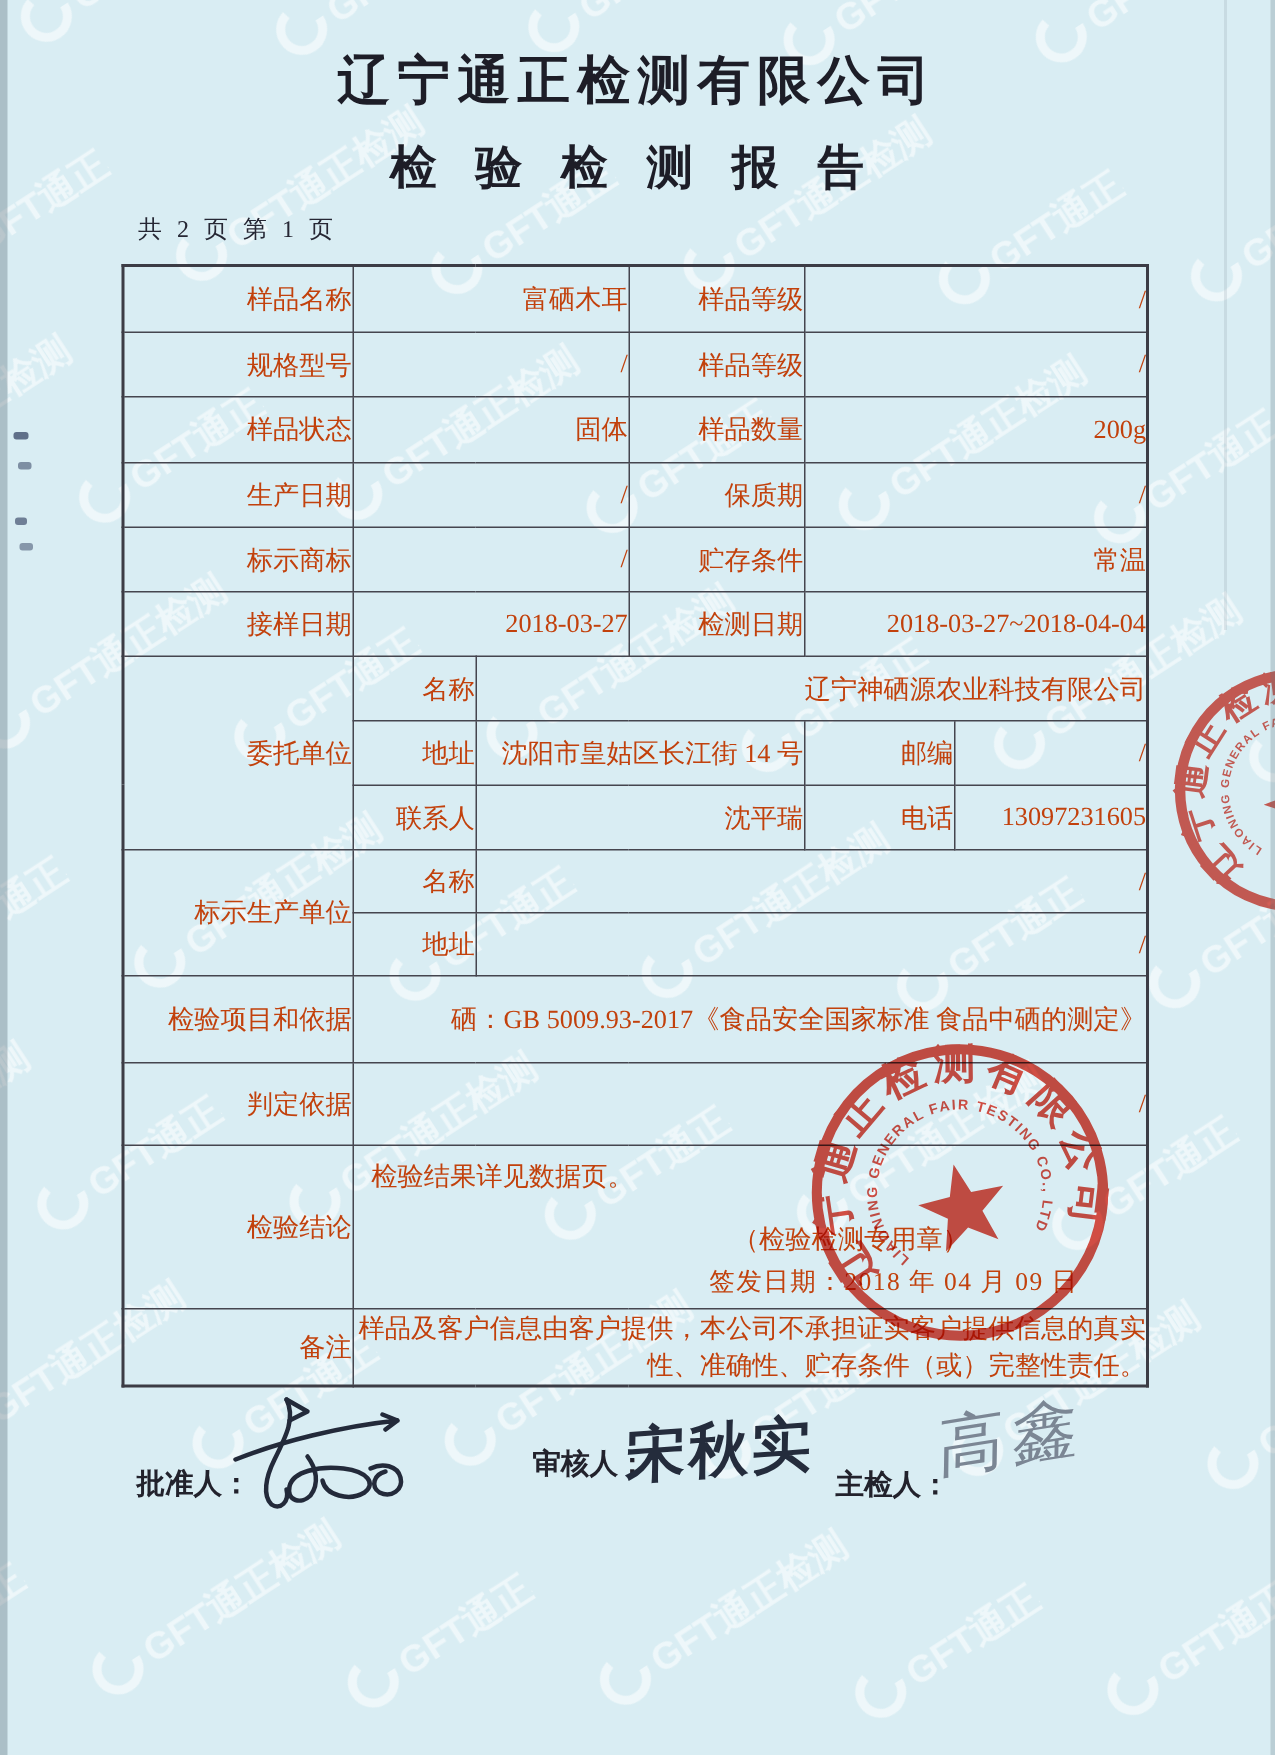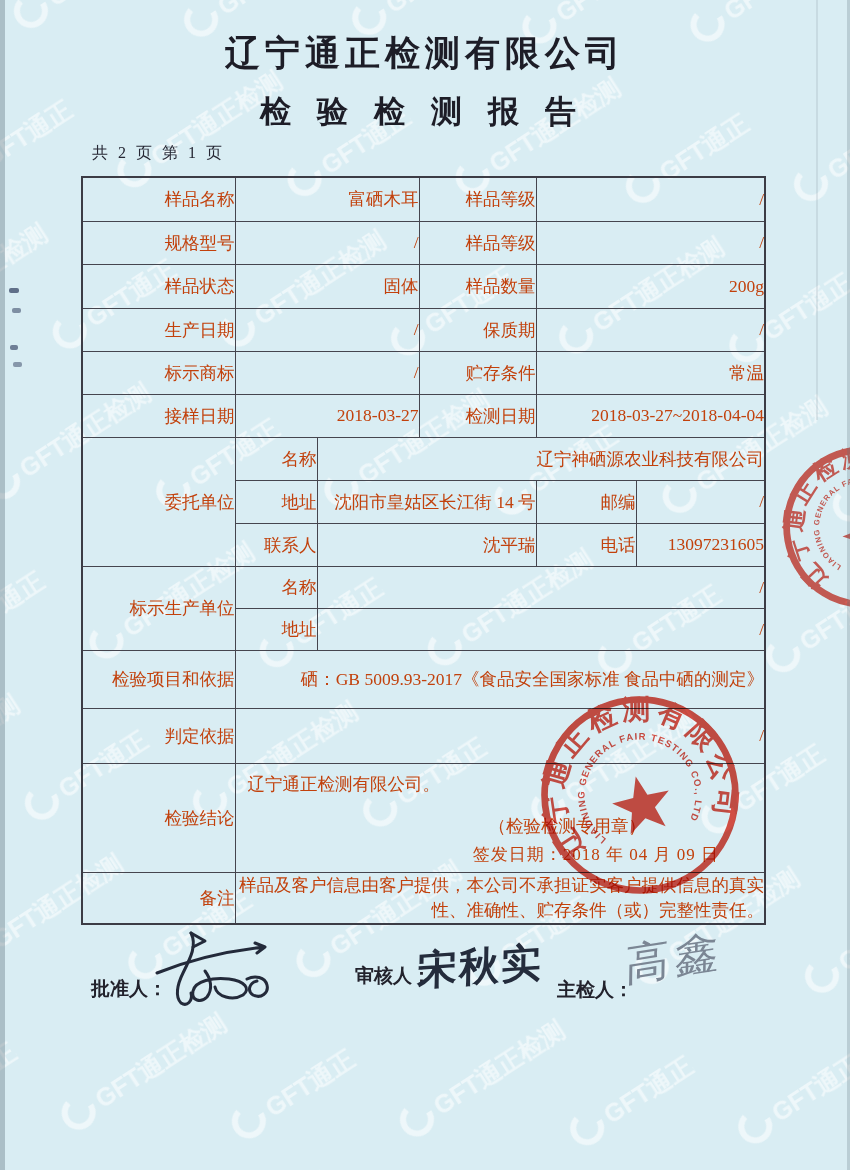--- a/index.html
+++ b/index.html
@@ -182,21 +182,21 @@
         <td>检验项目和依据</td>
         <td colspan="5" class="left">硒：GB 5009.93-2017《食品安全国家标准 食品中硒的测定》</td>
       </tr>
       <tr style="height:55px">
         <td>判定依据</td>
         <td colspan="5" class="left">/</td>
       </tr>
       <tr style="height:109px">
         <td>检验结论</td>
         <td colspan="5" class="concl-cell">
-          <div class="concl-main">辽宁通正检测有限公司。</div>
+          <div class="concl-main">检验结果详见数据页。</div>
           <div class="seal-note">（检验检测专用章）</div>
           <div class="issue-date">签发日期：2018 年 04 月 09 日</div>
         </td>
       </tr>
       <tr style="height:46px">
         <td>备注</td>
         <td colspan="5" class="left remark-cell">样品及客户信息由客户提供，本公司不承担证实客户提供信息的真实性、准确性、贮存条件（或）完整性责任。</td>
       </tr>
     </tbody>
       </table>

